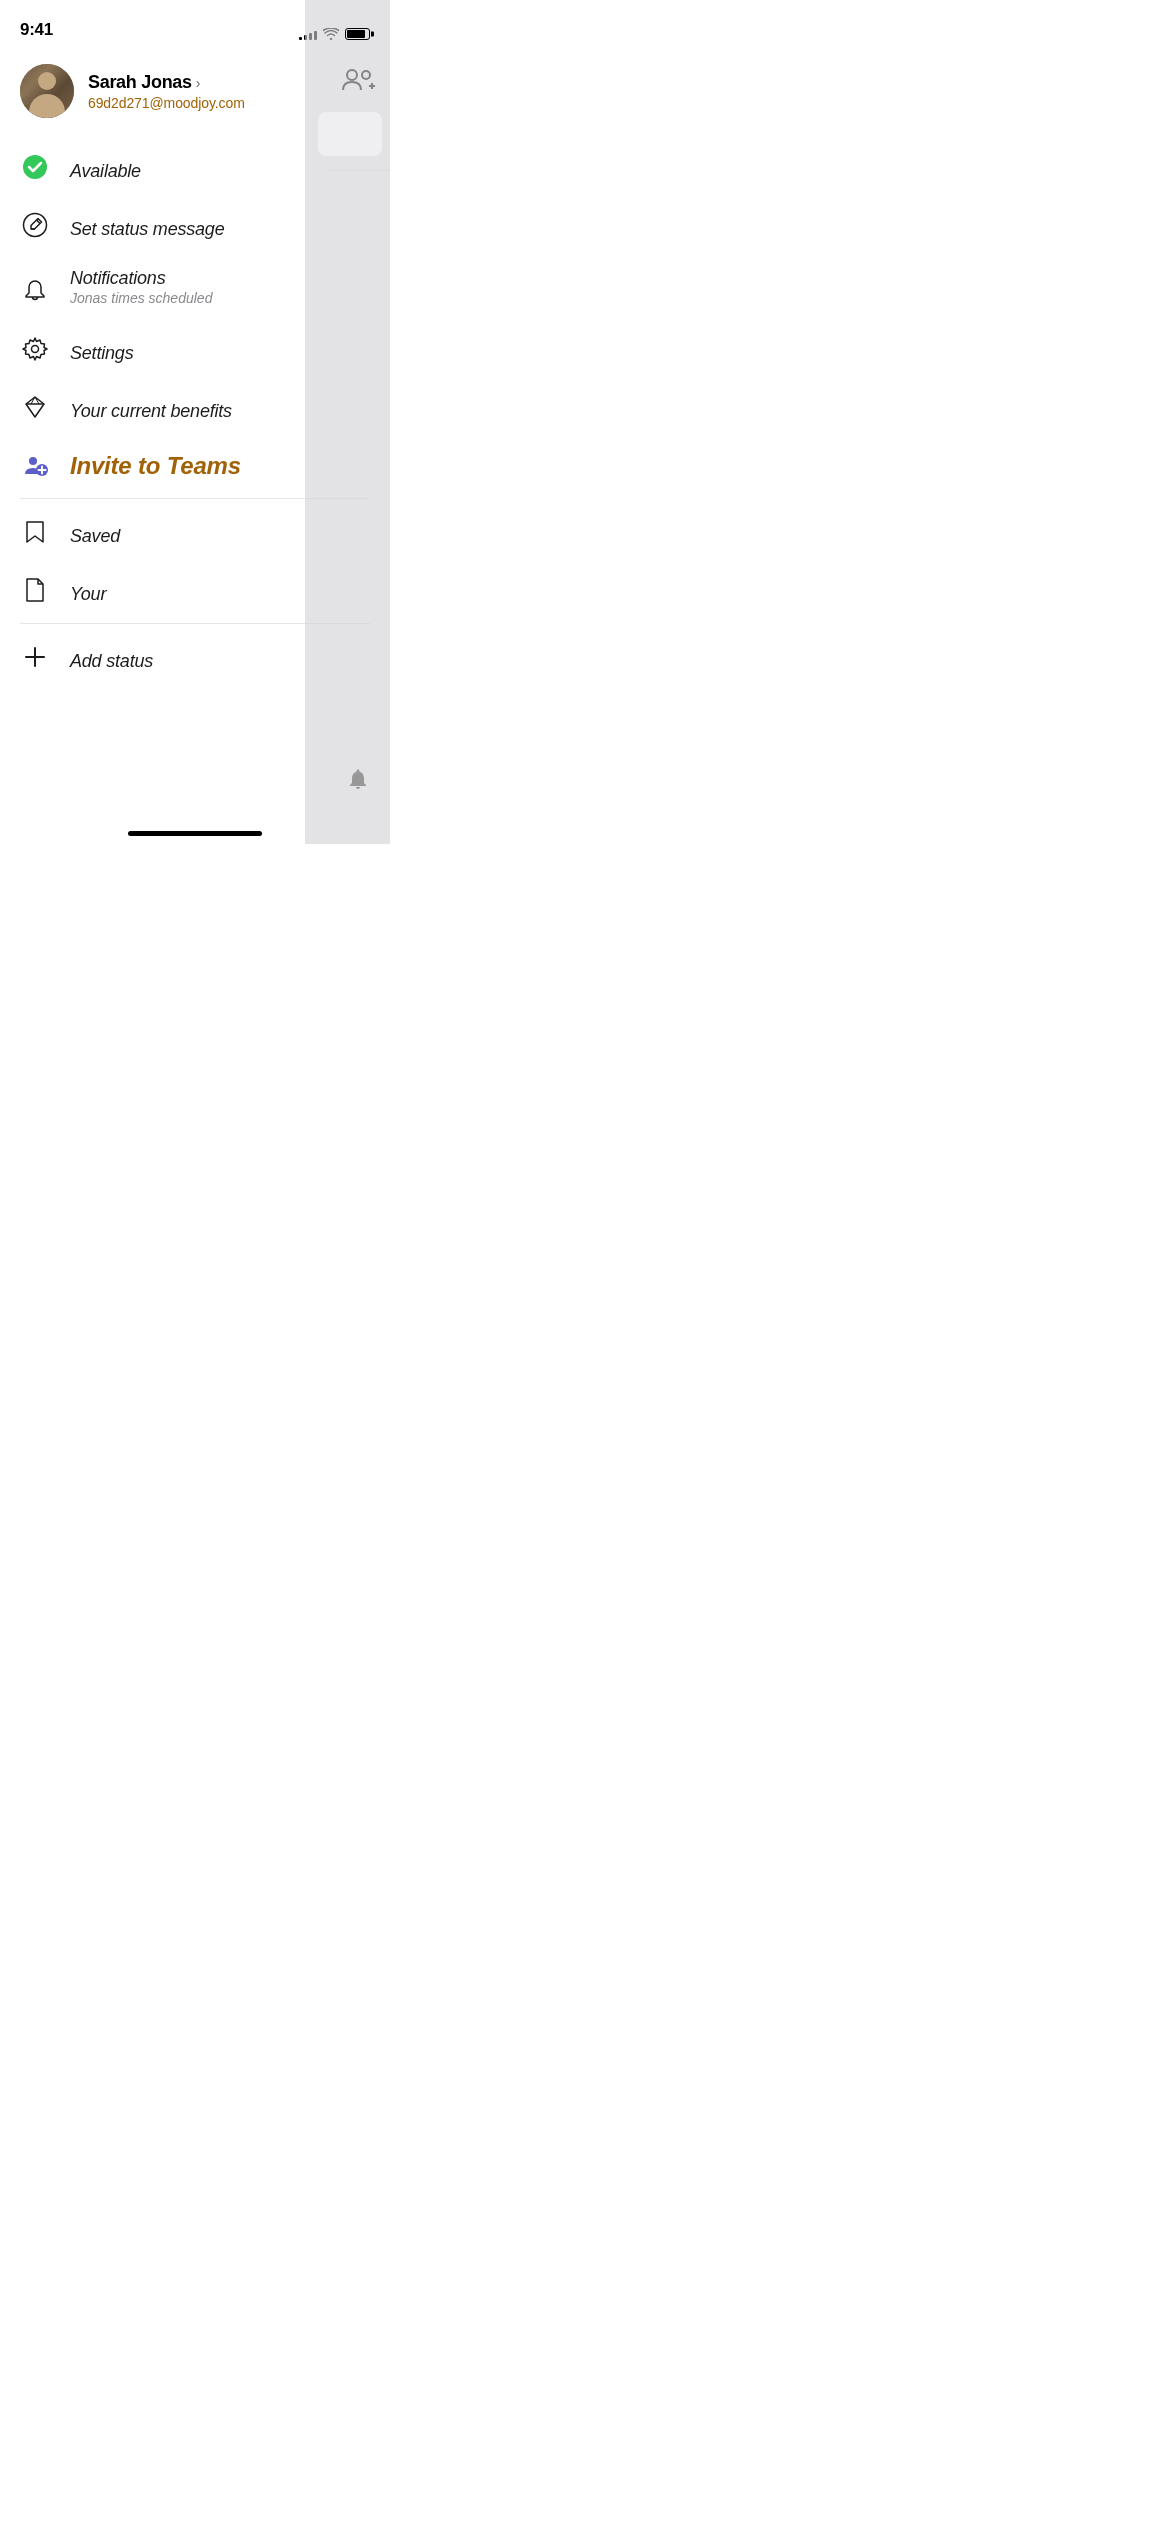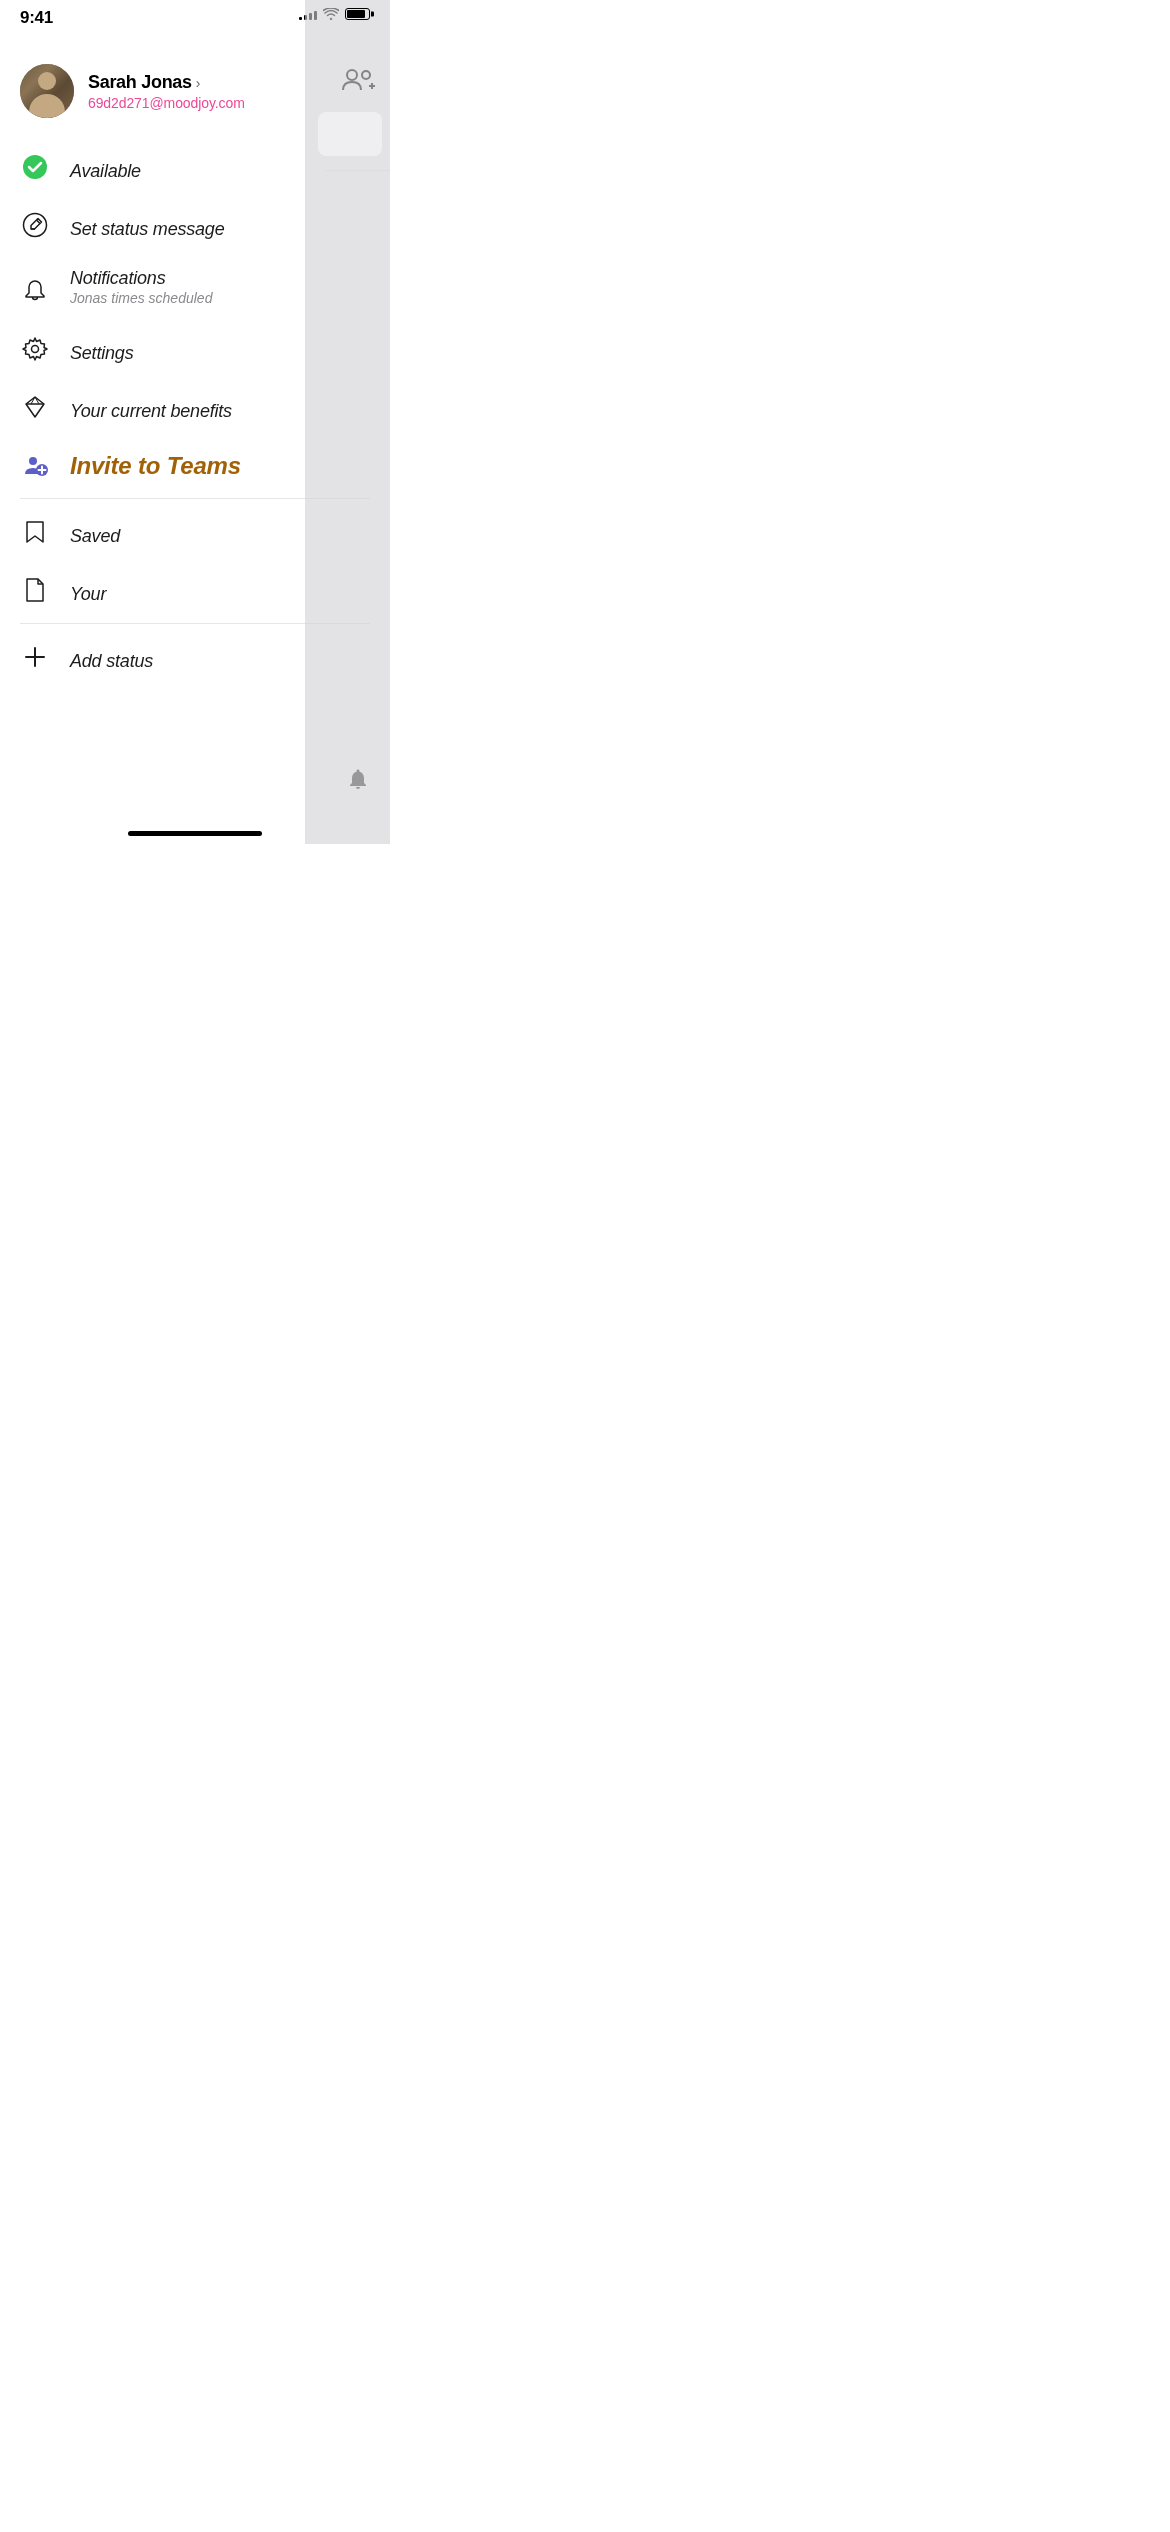--- a/index.html
+++ b/index.html
@@ -11,22 +11,22 @@
       background: #fff;
       font-family: -apple-system, 'SF Pro Display', 'Helvetica Neue', Arial, sans-serif;
       overflow: hidden;
       position: relative;
     }
 
     
     .status-bar {
       display: flex;
       justify-content: space-between;
-      align-items: flex-start;
-      padding: 8px 20px 8px 20px;
+      align-items: flex-end;
+      padding: 16px 20px 8px 20px;
       height: 48px;
       gap: 39px;
     }
 
     .status-time {
       font-size: 17px;
       font-weight: 600;
       color: #000;
       letter-spacing: -0.3px;
     }
@@ -159,21 +159,21 @@
     }
 
     .profile-chevron {
       font-size: 14px;
       color: #666;
       margin-top: 1px;
     }
 
     .profile-email {
       font-size: 14px;
-      color: #ec4899;
+      color: #a16207;
       margin-top: 2px;
       letter-spacing: -0.1px;
     }
 
     
     .menu-item {
       display: flex;
       align-items: flex-end;
       padding: 14px 20px;
       gap: 20px;

